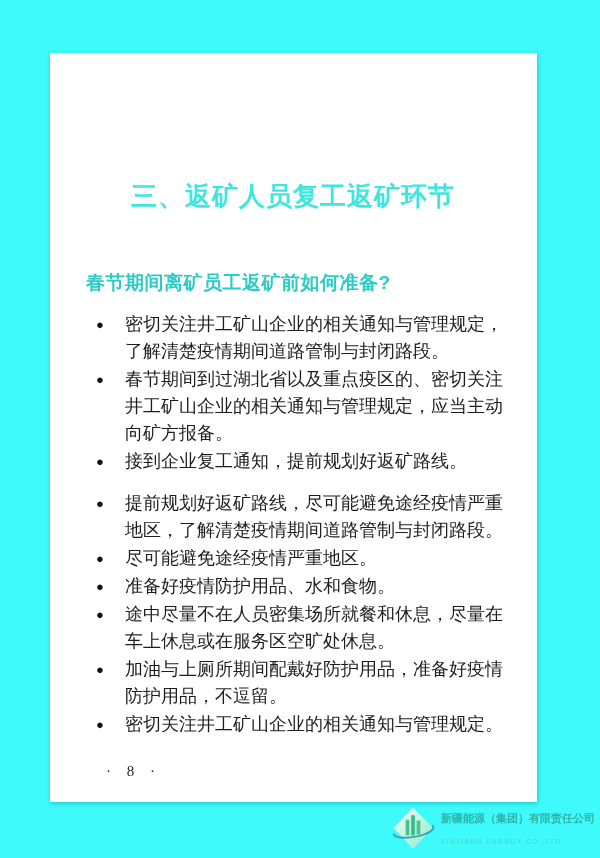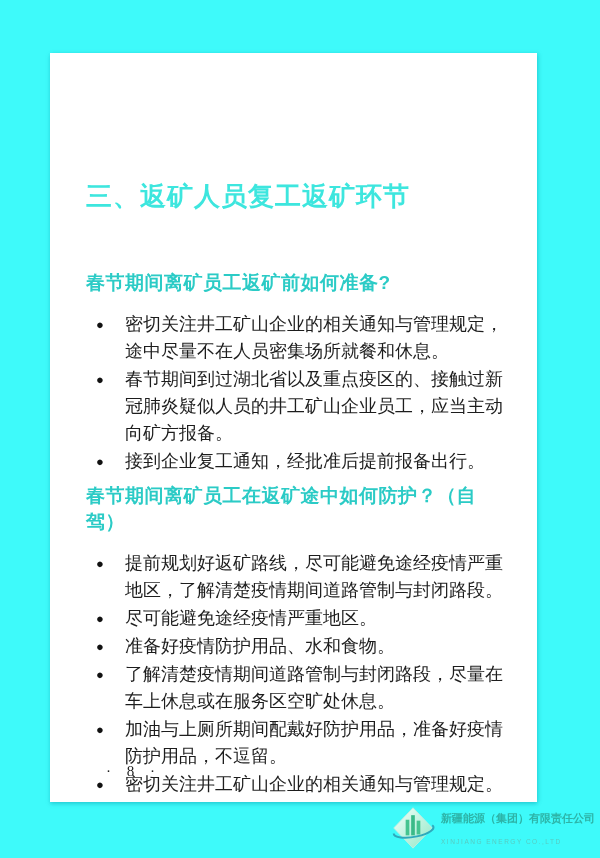--- a/index.html
+++ b/index.html
@@ -13,21 +13,21 @@
   .card {
     position:absolute;
     left:50px; top:53px;
     width:487px; height:749px;
     background:#ffffff;
     padding:0 37px 0 36px;
     box-shadow:0 2px 4px rgba(0,140,160,0.35), 2px 0 4px rgba(0,140,160,0.15);
   }
   .title {
     margin-top:126px;
-    text-align:left;
+    text-align:center;
     font-size:26px;
     font-weight:700;
     letter-spacing:1px;
     color:#3DE6DE;
     font-family:"Liberation Serif","DejaVu Serif",serif;
   }
   .section-heading {
     font-family:"Liberation Sans","DejaVu Sans",sans-serif;
     font-size:19px;
     font-weight:700;
@@ -98,51 +98,50 @@
 
 <div class="card">
 
   <h1 class="title">三、返矿人员复工返矿环节</h1>
 
   <section>
     <h2 class="section-heading heading-1">春节期间离矿员工返矿前如何准备?</h2>
     <ul class="bullets">
       <li>
         <span class="dot">●</span>
-        <span class="btext">密切关注井工矿山企业的相关通知与管理规定，途中尽量不在人员密集场所就餐和休息。</span>
+        <span class="btext">密切关注井工矿山企业的相关通知与管理规定，了解清楚疫情期间道路管制与封闭路段。</span>
       </li>
       <li>
         <span class="dot">●</span>
-        <span class="btext">春节期间到过湖北省以及重点疫区的、接触过新冠肺炎疑似人员的井工矿山企业员工，应当主动向矿方报备。</span>
+        <span class="btext">春节期间到过湖北省以及重点疫区的、密切关注井工矿山企业的相关通知与管理规定，应当主动向矿方报备。</span>
       </li>
       <li>
         <span class="dot">●</span>
-        <span class="btext">接到企业复工通知，经批准后提前报备出行。</span>
+        <span class="btext">接到企业复工通知，提前规划好返矿路线。</span>
       </li>
     </ul>
   </section>
 
   <section>
-    <h2 class="section-heading heading-2">春节期间离矿员工在返矿途中如何防护？（自驾）</h2>
     <ul class="bullets">
       <li>
         <span class="dot">●</span>
         <span class="btext">提前规划好返矿路线，尽可能避免途经疫情严重地区，了解清楚疫情期间道路管制与封闭路段。</span>
       </li>
       <li>
         <span class="dot">●</span>
         <span class="btext">尽可能避免途经疫情严重地区。</span>
       </li>
       <li>
         <span class="dot">●</span>
         <span class="btext">准备好疫情防护用品、水和食物。</span>
       </li>
       <li>
         <span class="dot">●</span>
-        <span class="btext">了解清楚疫情期间道路管制与封闭路段，尽量在车上休息或在服务区空旷处休息。</span>
+        <span class="btext">途中尽量不在人员密集场所就餐和休息，尽量在车上休息或在服务区空旷处休息。</span>
       </li>
       <li>
         <span class="dot">●</span>
         <span class="btext">加油与上厕所期间配戴好防护用品，准备好疫情防护用品，不逗留。</span>
       </li>
       <li>
         <span class="dot">●</span>
         <span class="btext">密切关注井工矿山企业的相关通知与管理规定。</span>
       </li>
     </ul>

